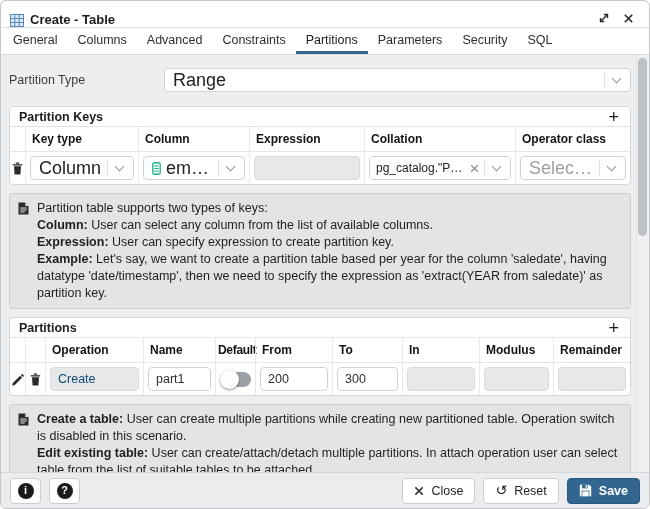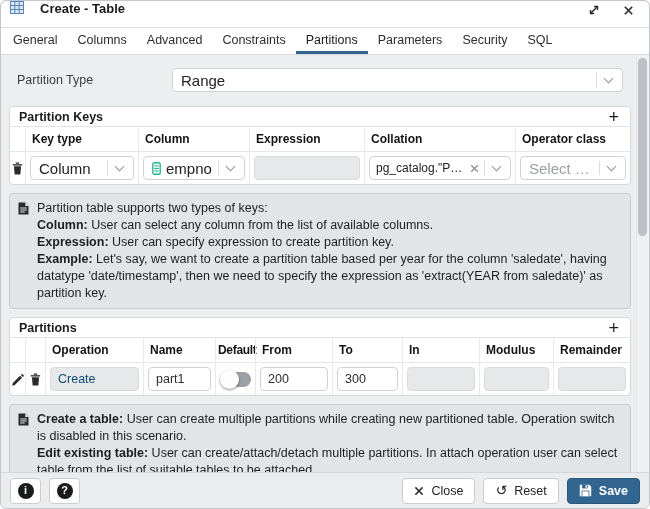--- a/index.html
+++ b/index.html
@@ -3,42 +3,42 @@
 <meta charset="utf-8">
 <style>
   html,body{margin:0;padding:0;background:#fff;}
   *{box-sizing:border-box;}
   body{font-family:"Liberation Sans",sans-serif;-webkit-font-smoothing:antialiased;}
 
   .dialog{width:650px;height:509px;background:#edeef0;border:1px solid #c3c6ca;border-radius:6px;
     overflow:hidden;display:flex;flex-direction:column;position:relative;}
 
   
-  .titlebar{height:27px;background:#fff;border-bottom:1px solid #dcdfe3;display:flex;align-items:flex-start;
-    padding:0 12px 0 9px;gap:16px;flex:0 0 auto;border-radius:6px 6px 0 0;}
+  .titlebar{height:27px;background:#fff;border-bottom:1px solid #dcdfe3;display:flex;align-items:flex-end;
+    padding:0 12px 0 9px;gap:6px;flex:0 0 auto;border-radius:6px 6px 0 0;}
   .title{font-weight:bold;font-size:13px;color:#1b1b1b;}
   .tb-spacer{flex:1;}
   .tb-btn{display:flex;align-items:center;justify-content:center;width:18px;height:18px;cursor:pointer;}
 
   
   .tabbar{height:27px;background:#fff;border-bottom:1px solid #d8dbdf;display:flex;padding-left:2px;flex:0 0 auto;}
   .tab{padding:0 10px;display:flex;align-items:center;font-size:12.5px;color:#2e2e2e;
     border-bottom:3px solid transparent;cursor:pointer;white-space:nowrap;}
   .tab.active{border-bottom-color:#326690;color:#1c1c1c;}
 
   
   .content{flex:1;overflow:hidden;position:relative;padding:0 18px 0 8px;}
   .scroll-track{position:absolute;top:0;right:0;bottom:0;width:13px;background:#eef0f2;border-left:1px solid #e3e5e8;}
   .scroll-thumb{position:absolute;top:3px;right:2px;width:9px;height:178px;background:#bdc1c6;border-radius:5px;}
 
-  .ptype-row{display:flex;align-items:center;margin:7px 8px 8px;height:36px;}
+  .ptype-row{display:flex;align-items:center;margin:7px 0 8px;height:36px;}
   .ptype-label{width:155px;font-size:12.5px;color:#3d3d3d;flex:0 0 auto;}
 
   .ctl{height:24px;border:1px solid #cfd3d9;border-radius:4px;background:#fff;display:flex;
-    align-items:center;font-size:15px;color:#222;padding:0 2px 0 8px;min-width:0;}
+    align-items:center;font-size:18px;color:#222;padding:0 2px 0 8px;min-width:0;}
   .ctl .grow{flex:1;min-width:0;overflow:hidden;white-space:nowrap;text-overflow:ellipsis;}
   .vr{width:1px;background:#d7dade;align-self:stretch;margin:4px 0 4px 5px;flex:0 0 auto;}
   .chev{width:7px;height:7px;border-right:1.6px solid #90969c;border-bottom:1.6px solid #90969c;
     transform:rotate(45deg);margin:-3px 8px 0 8px;flex:0 0 auto;}
   .ctl-input{height:24px;border:1px solid #cfd3d9;border-radius:4px;background:#fff;font-size:12.5px;
     color:#2e2e2e;padding:0 7px;width:100%;font-family:"Liberation Sans",sans-serif;outline:none;}
   .ctl-input:disabled{background:#e7e8ea;border-color:#d8dadd;color:#0c4a6e;}
   .placeholder{color:#9aa0a6;}
 
   

